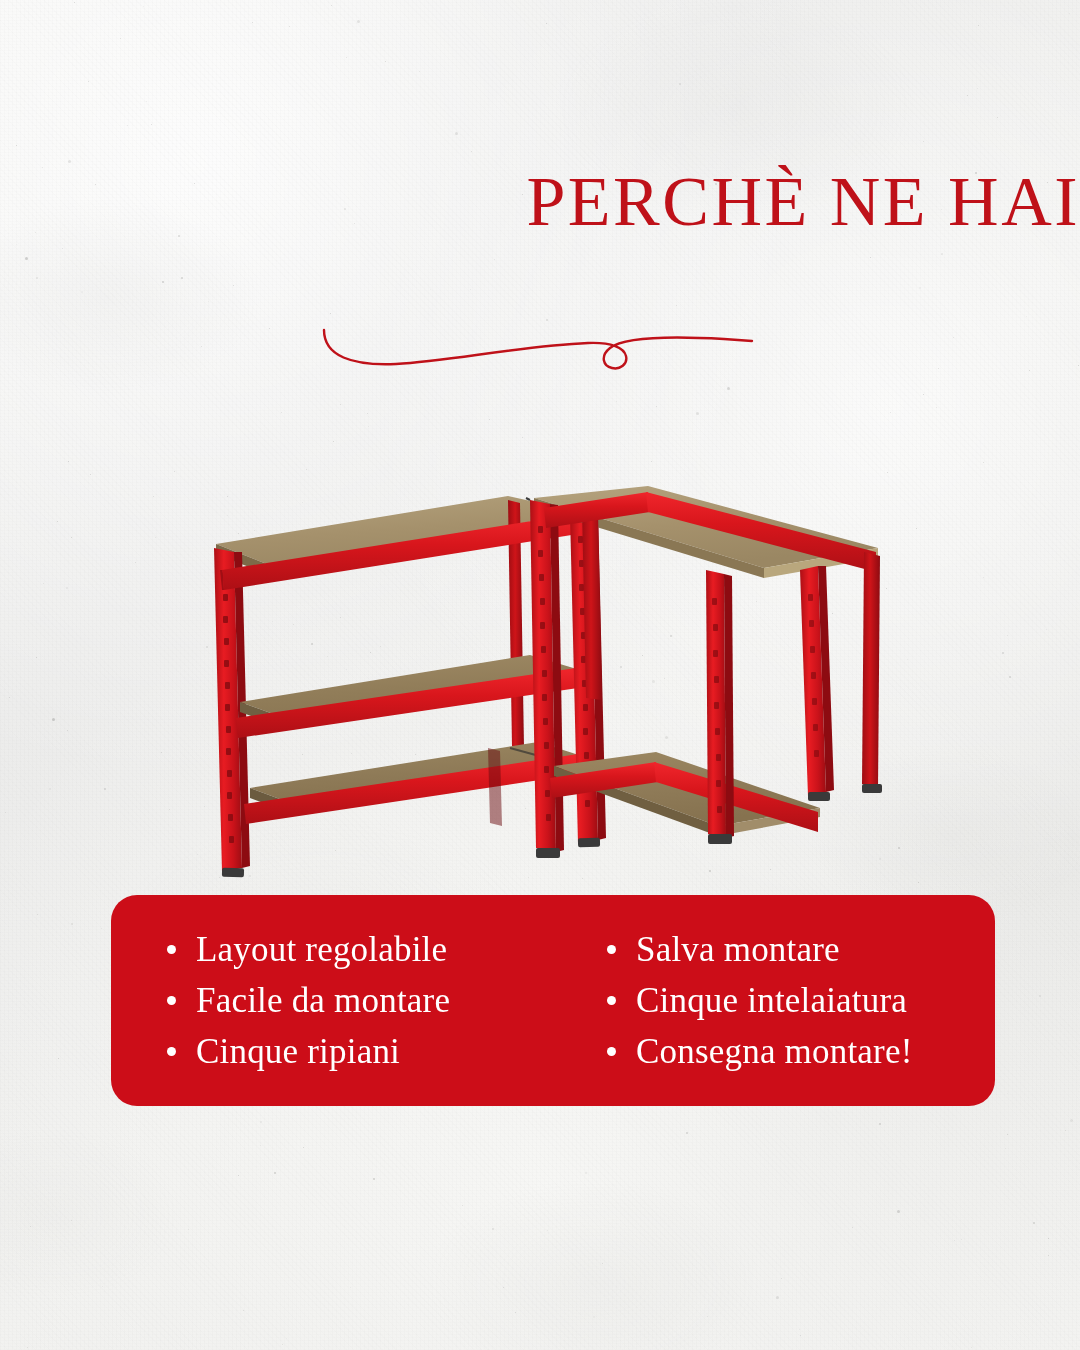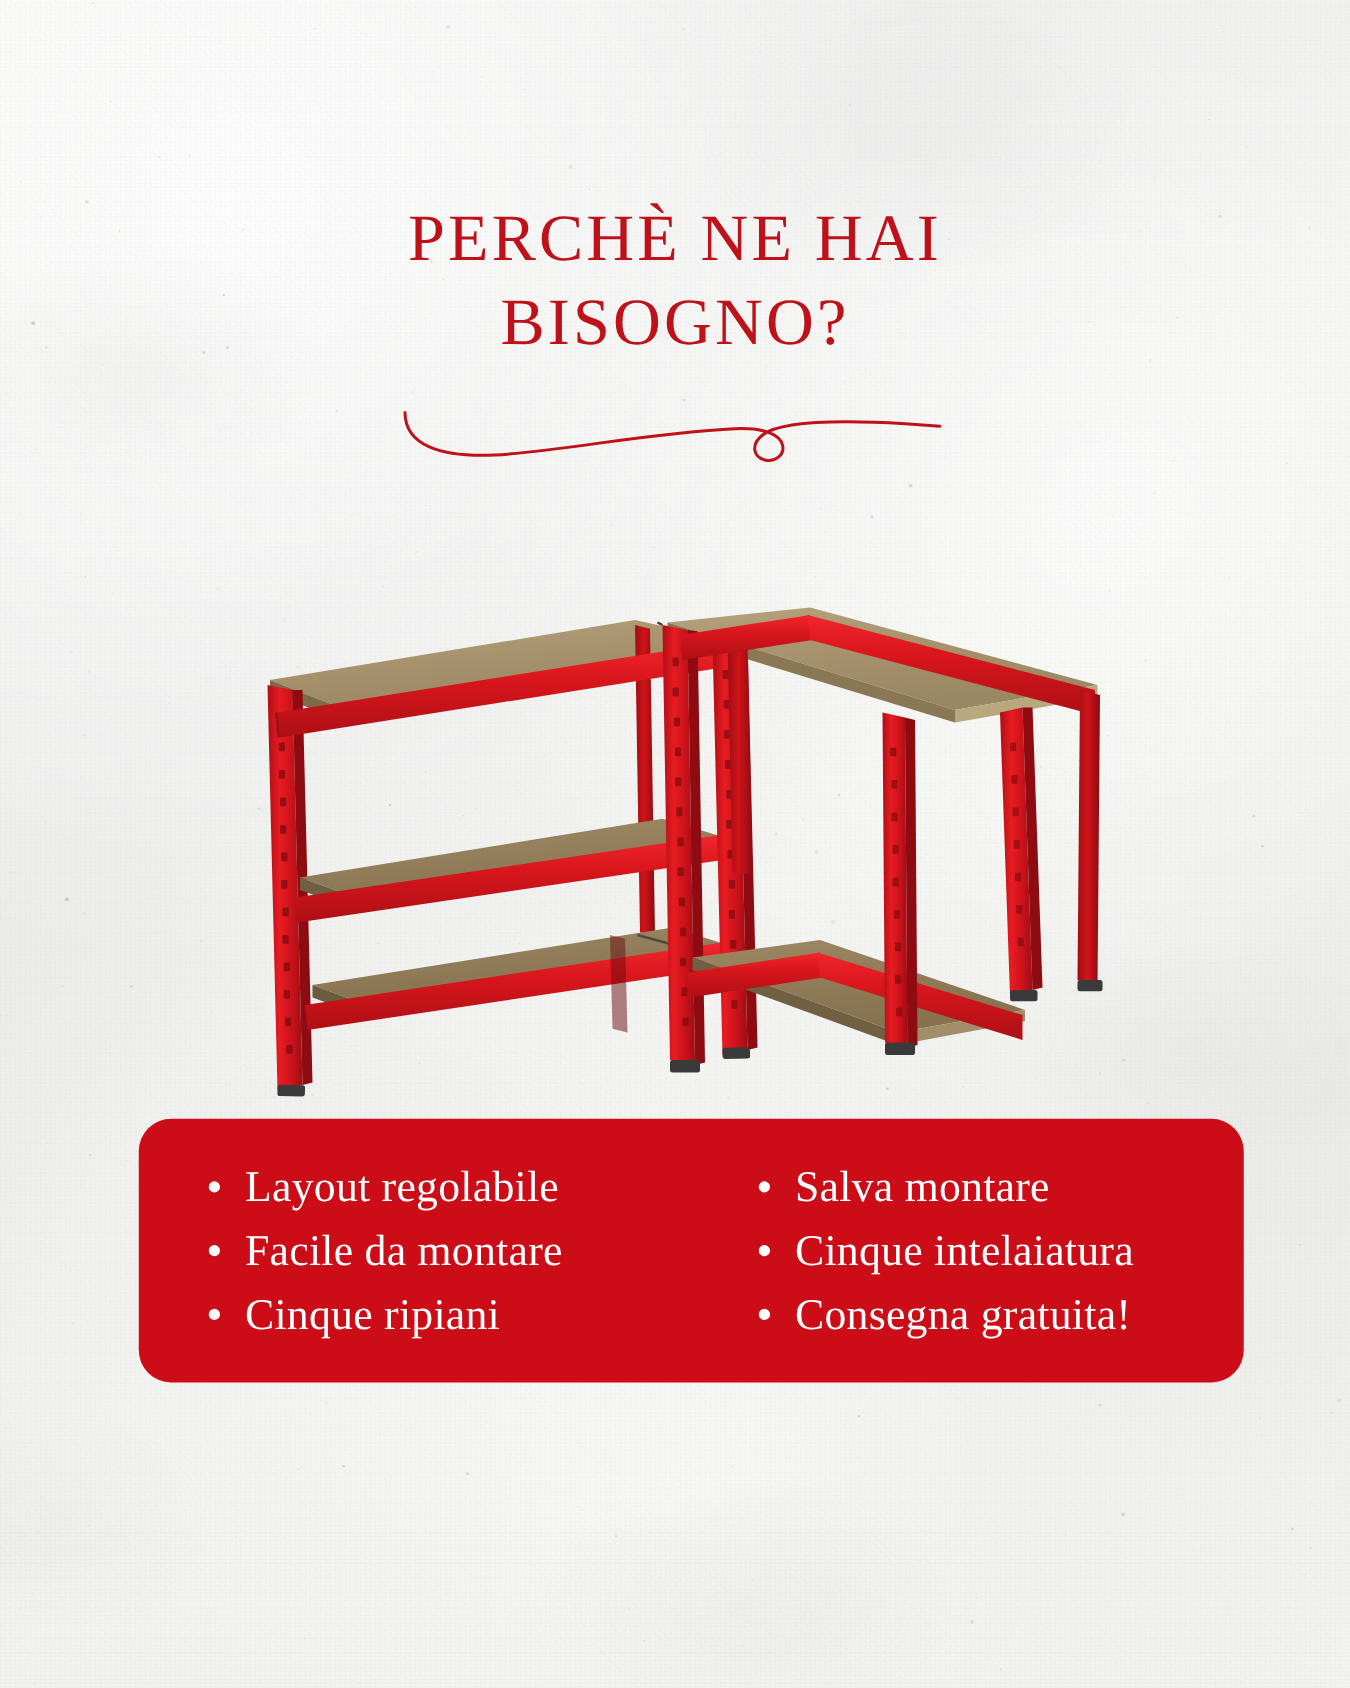--- a/index.html
+++ b/index.html
@@ -69,25 +69,26 @@
     position: absolute;
     top: 158px;
     left: 0;
     width: 1080px;
     text-align: center;
   }
   .title-line {
     display: block;
     color: #bf1119;
     font-family: "Liberation Serif", serif;
-    font-size: 53px;
+    font-size: 70px;
     line-height: 1.26;
     letter-spacing: 2.5px;
     font-weight: 400;
     white-space: nowrap;
+    text-align: right;
   }
   .flourish-wrap {
     position: absolute;
     top: 318px;
     left: 0;
     width: 1080px;
     text-align: center;
     line-height: 0;
   }
 
@@ -428,21 +429,20 @@
       <span style="left:907.1px;top:1071.6px;width:1px;height:1px;opacity:0.37"></span>
       <span style="left:1006.6px;top:1092.9px;width:1px;height:1px;opacity:0.13"></span>
       <span style="left:43.3px;top:583.1px;width:1px;height:1px;opacity:0.31"></span>
       <span style="left:102.0px;top:1286.3px;width:1px;height:1px;opacity:0.20"></span>
       <span style="left:346.4px;top:669.4px;width:1px;height:1px;opacity:0.19"></span>
       <span style="left:4.8px;top:811.7px;width:1px;height:1px;opacity:0.37"></span>
     </div>
 
   <div class="title-block">
     <span class="title-line">PERCHÈ NE HAI</span>
-    <span class="title-line">BISOGNO?</span>
   </div>
 
   <div class="flourish-wrap">
     <svg width="480" height="70" viewBox="0 0 480 70" fill="none" xmlns="http://www.w3.org/2000/svg">
       <path d="M24 12 C24 38, 52 48, 96 46 C150 43, 220 28, 288 25 C312 24, 324 30, 326 38 C328 46, 320 52, 312 50 C303 48, 300 38, 310 30 C324 19, 372 18, 424 21 L452 23" stroke="#bf1119" stroke-width="2.4" stroke-linecap="round" fill="none"></path>
     </svg>
   </div>
 
   <div class="product-stage">
     <svg width="730" height="448" viewBox="0 0 730 448" xmlns="http://www.w3.org/2000/svg">
@@ -634,20 +634,20 @@
       <div class="feature-item">
         <span class="bullet-dot"></span>
         <span class="feature-text">Salva montare</span>
       </div>
       <div class="feature-item">
         <span class="bullet-dot"></span>
         <span class="feature-text">Cinque intelaiatura</span>
       </div>
       <div class="feature-item">
         <span class="bullet-dot"></span>
-        <span class="feature-text">Consegna gratuita!</span>
+        <span class="feature-text">Consegna montare!</span>
       </div>
     </div>
 
   </div>
 
 
 </div>
 
 </body></html>

